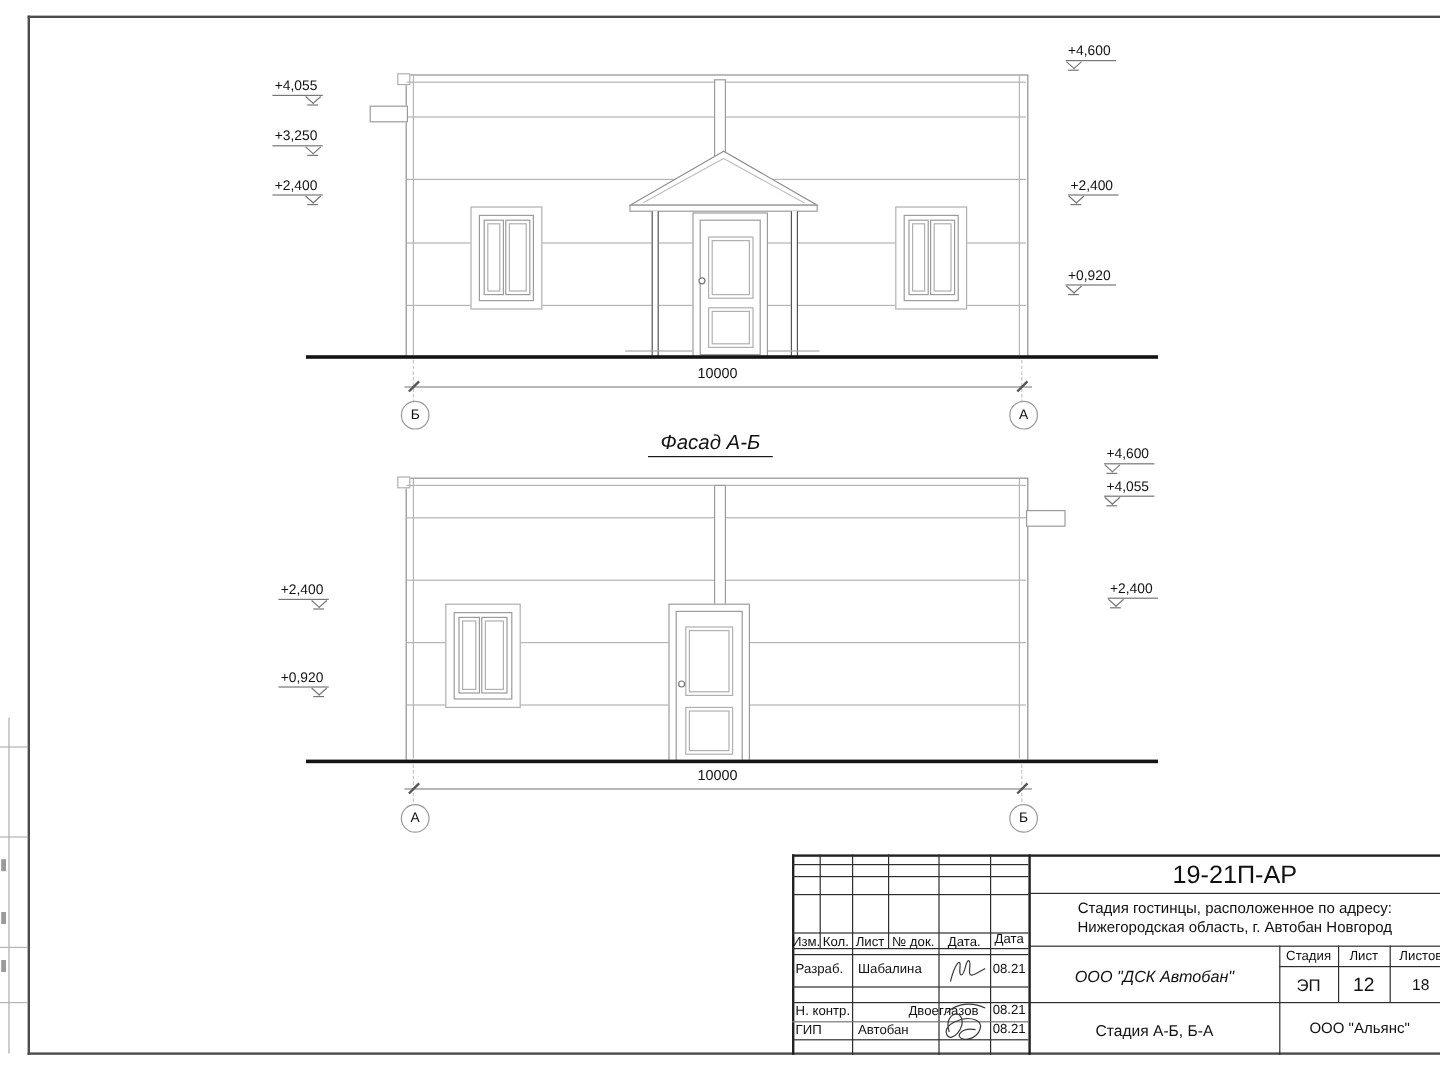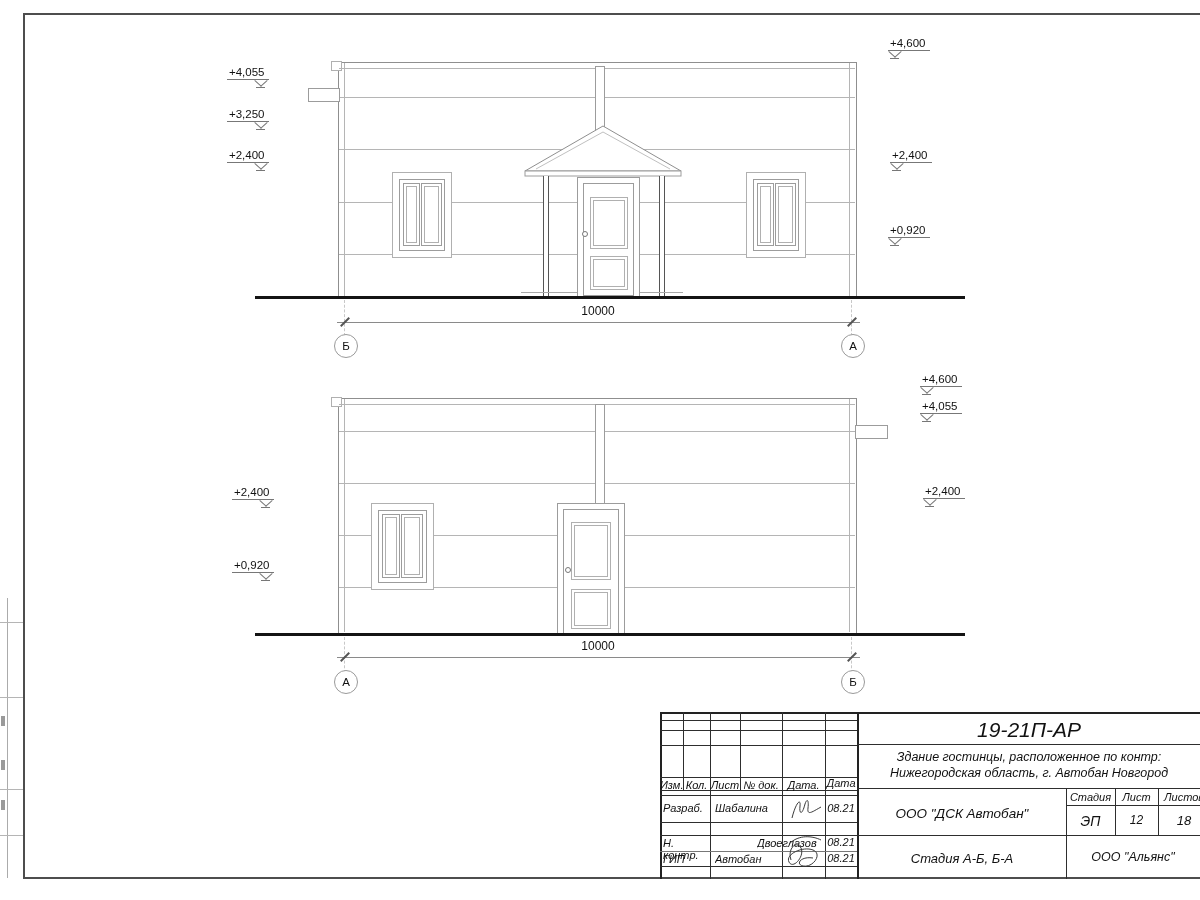--- a/index.html
+++ b/index.html
@@ -26,21 +26,21 @@
   .vee .l { left:0;  transform-origin:left top;  transform:rotate(42deg); }
   .vee .r { right:0; transform-origin:right top; transform:rotate(-42deg); }
   .vee .b { position:absolute; left:1px; top:7px; width:9px; height:1px; background:#777; }
   .vee-r { right:2px; }
   .vee-l { left:1px; }
   .post  { position:absolute; width:4px; border-left:1px solid #555; border-right:1px solid #555; background:#fff; }
   .tbl-h { position:absolute; height:1px; background:#2e2e2e; }
   .tbl-v { position:absolute; width:1px; background:#2e2e2e; }
   .tbl-H { position:absolute; height:2px; background:#222; }
   .tbl-V { position:absolute; width:2px; background:#222; }
-  .tbt   { position:absolute; font-size:11px; overflow:hidden;font-style:italic; }
+  .tbt   { position:absolute; font-size:11px; overflow:hidden; }
   .c     { text-align:center; }
   .frame { position:absolute; background:#4d4d4d; }
   .mmark { position:absolute; background:#9a9a9a; }
 </style>
 </head>
 <body>
 
 <div id="sheet">
 
   <div class="frame" style="left:23px;top:13px;width:1177px;height:2px"></div>
@@ -142,20 +142,21 @@
         <i class="l"></i>
         <i class="r"></i>
         <span class="b"></span>
       </span></div>
   <div class="elev" style="left:888px;top:224px"><span class="t">+0,920</span><span class="vee vee-l">
         <i class="l"></i>
         <i class="r"></i>
         <span class="b"></span>
       </span></div>
 
+  <div class="ftitle" style="left:472px;top:359px"><span>Фасад А-Б</span></div>
 
   <div class="wall" style="left:338px;top:398px;width:517px;height:235px"></div>
   <div class="rect2" style="left:331px;top:397px;width:9px;height:8px"></div>
   <div class="hline" style="left:339px;top:404px;width:516px"></div>
   <div class="vline" style="left:344px;top:399px;height:233px"></div>
   <div class="vline" style="left:849px;top:399px;height:233px"></div>
   <div class="hline" style="left:339px;top:431px;width:516px"></div>
   <div class="hline" style="left:339px;top:483px;width:516px"></div>
   <div class="hline" style="left:339px;top:535px;width:516px"></div>
   <div class="hline" style="left:339px;top:587px;width:516px"></div>
@@ -267,26 +268,26 @@
     <div class="tbt c" style="left:825px;top:852px;width:32px">08.21</div>
 
     <svg style="position:absolute;left:788px;top:796px" width="36" height="26">
       <path d="M4,22 C8,6 13,2 12,10 C11,18 14,20 17,8 C19,2 21,4 20,12 C19,20 24,16 33,11" fill="none" stroke="#3a3a3a" stroke-width="1"></path>
     </svg>
     <svg style="position:absolute;left:783px;top:830px" width="44" height="44">
       <path d="M6,14 C16,4 30,6 38,10 M8,30 C4,18 14,10 18,18 C22,26 10,40 6,32 C2,24 20,16 30,20 C40,24 30,38 20,36 C12,34 18,26 30,28" fill="none" stroke="#3a3a3a" stroke-width="1"></path>
     </svg>
 
     <div class="tbt c" style="left:858px;top:718px;width:342px;font-size:21px">19-21П-АР</div>
-    <div class="tbt c" style="left:858px;top:750px;width:342px;font-size:12.5px">Здание гостинцы, расположенное по контр:</div>
+    <div class="tbt c" style="left:858px;top:750px;width:342px;font-size:12.5px">Стадия гостинцы, расположенное по адресу:</div>
     <div class="tbt c" style="left:858px;top:766px;width:342px;font-size:12.5px">Нижегородская область, г. Автобан Новгород</div>
     <div class="tbt c" style="left:858px;top:806px;width:208px;font-size:13.5px;font-style:italic">ООО "ДСК Автобан"</div>
     <div class="tbt c" style="left:1066px;top:791px;width:49px">Стадия</div>
     <div class="tbt c" style="left:1115px;top:791px;width:43px">Лист</div>
     <div class="tbt c" style="left:1158px;top:791px;width:52px">Листов</div>
     <div class="tbt c" style="left:1066px;top:813px;width:49px;font-size:14px">ЭП</div>
-    <div class="tbt c" style="left:1115px;top:813px;width:43px;font-size:12px">12</div>
+    <div class="tbt c" style="left:1115px;top:813px;width:43px;font-size:16px">12</div>
     <div class="tbt c" style="left:1158px;top:813px;width:52px;font-size:13px">18</div>
     <div class="tbt c" style="left:858px;top:851px;width:208px;font-size:13px">Стадия А-Б, Б-А</div>
     <div class="tbt c" style="left:1066px;top:850px;width:134px;font-size:12.5px">ООО "Альянс"</div>
   </div>
 
 </div>
 
 </body></html>

